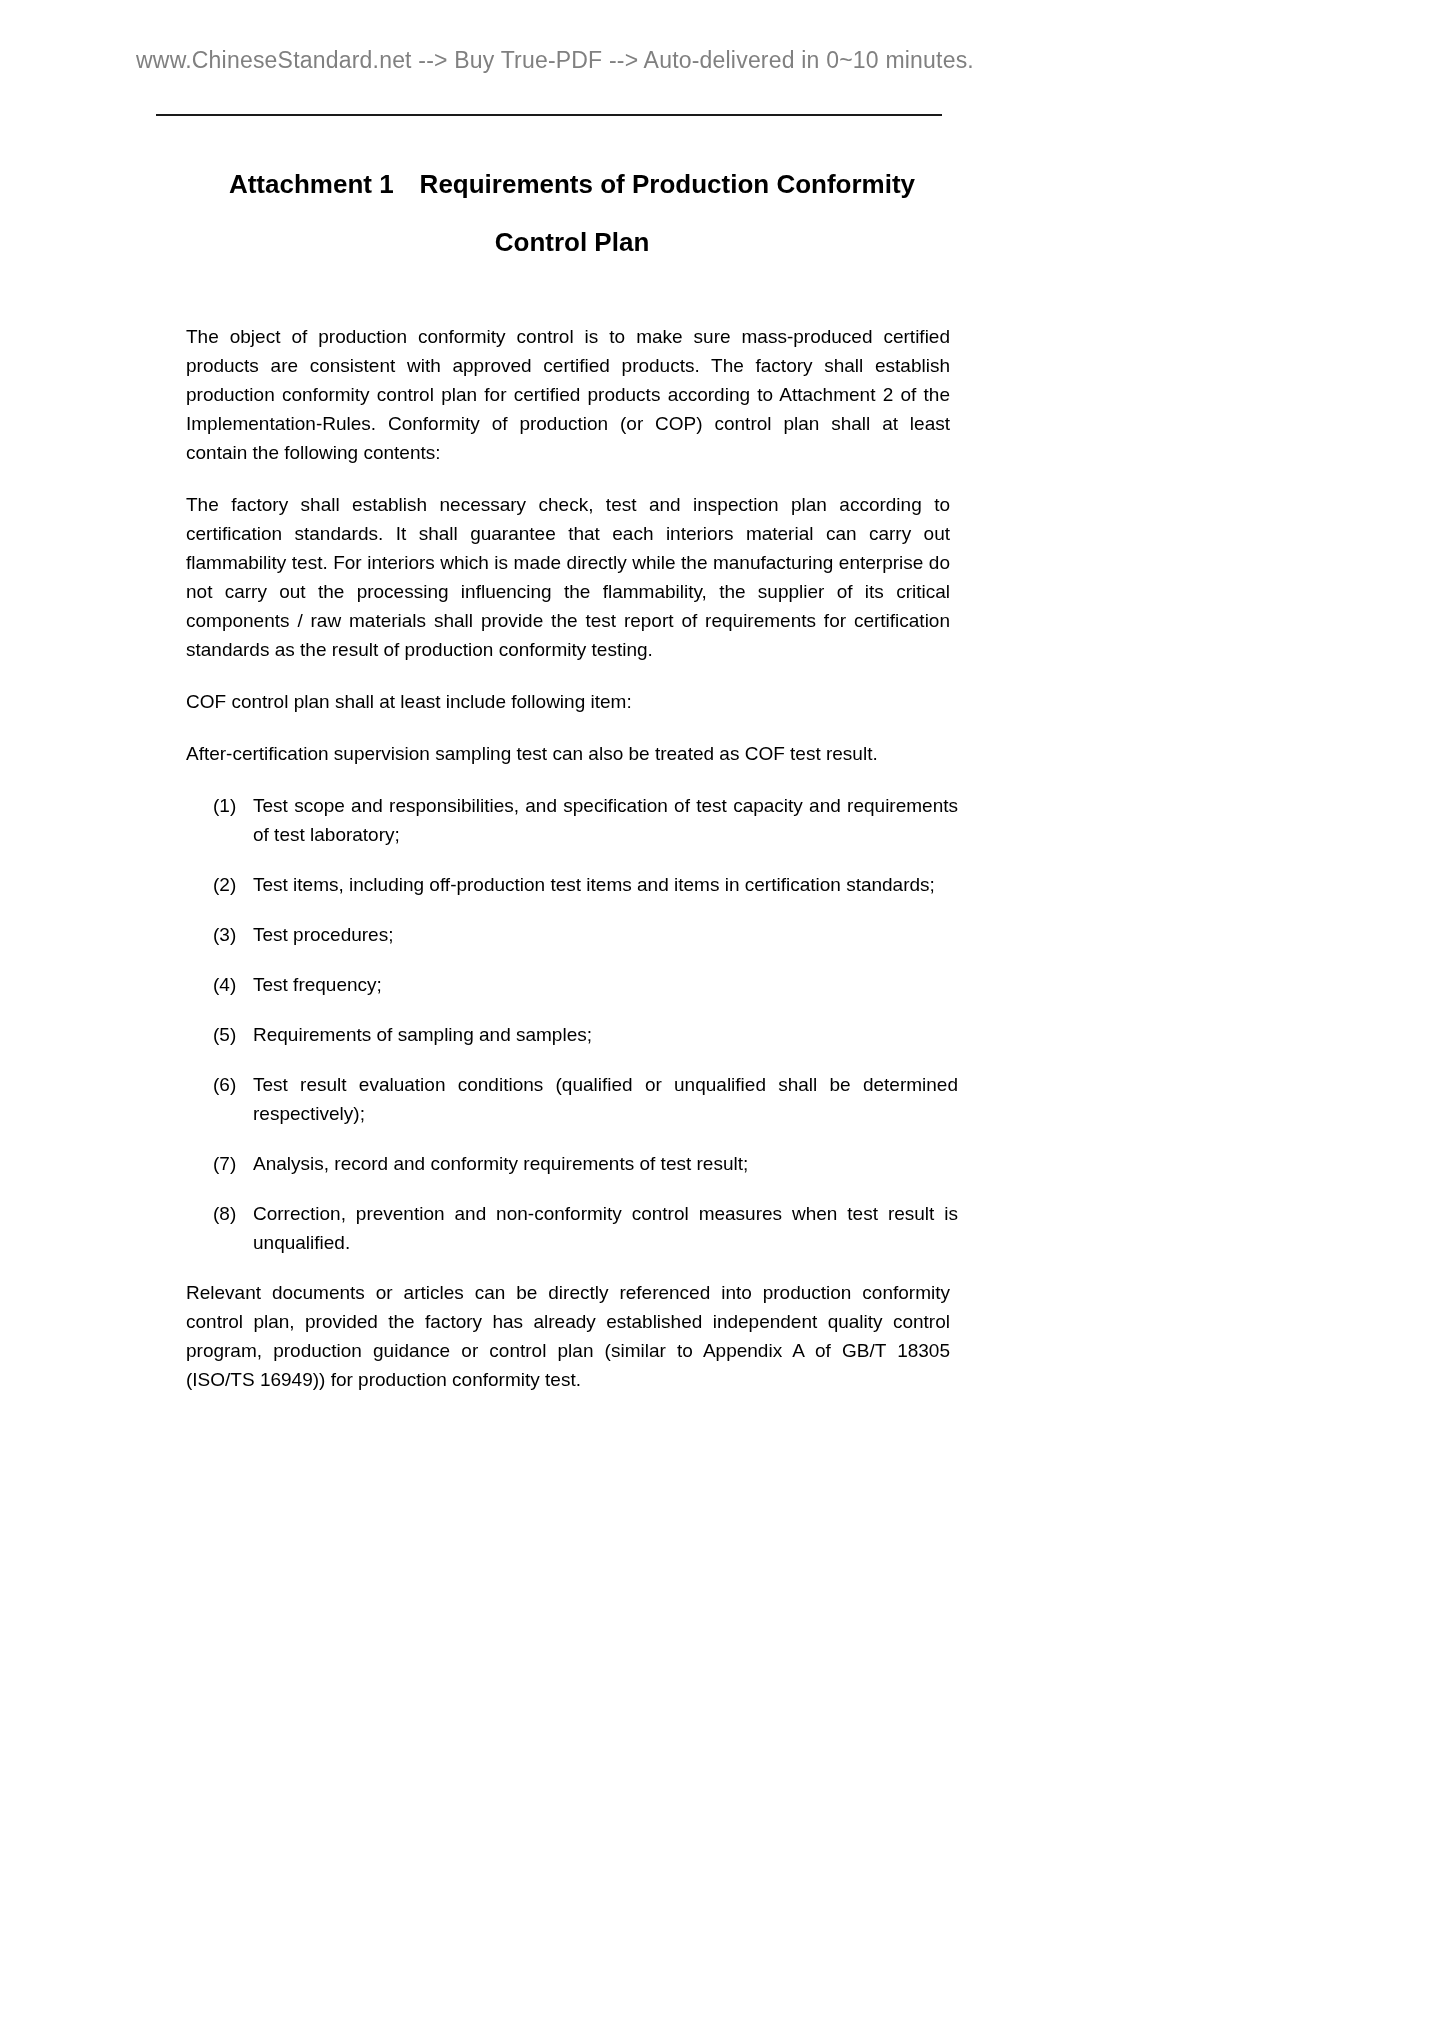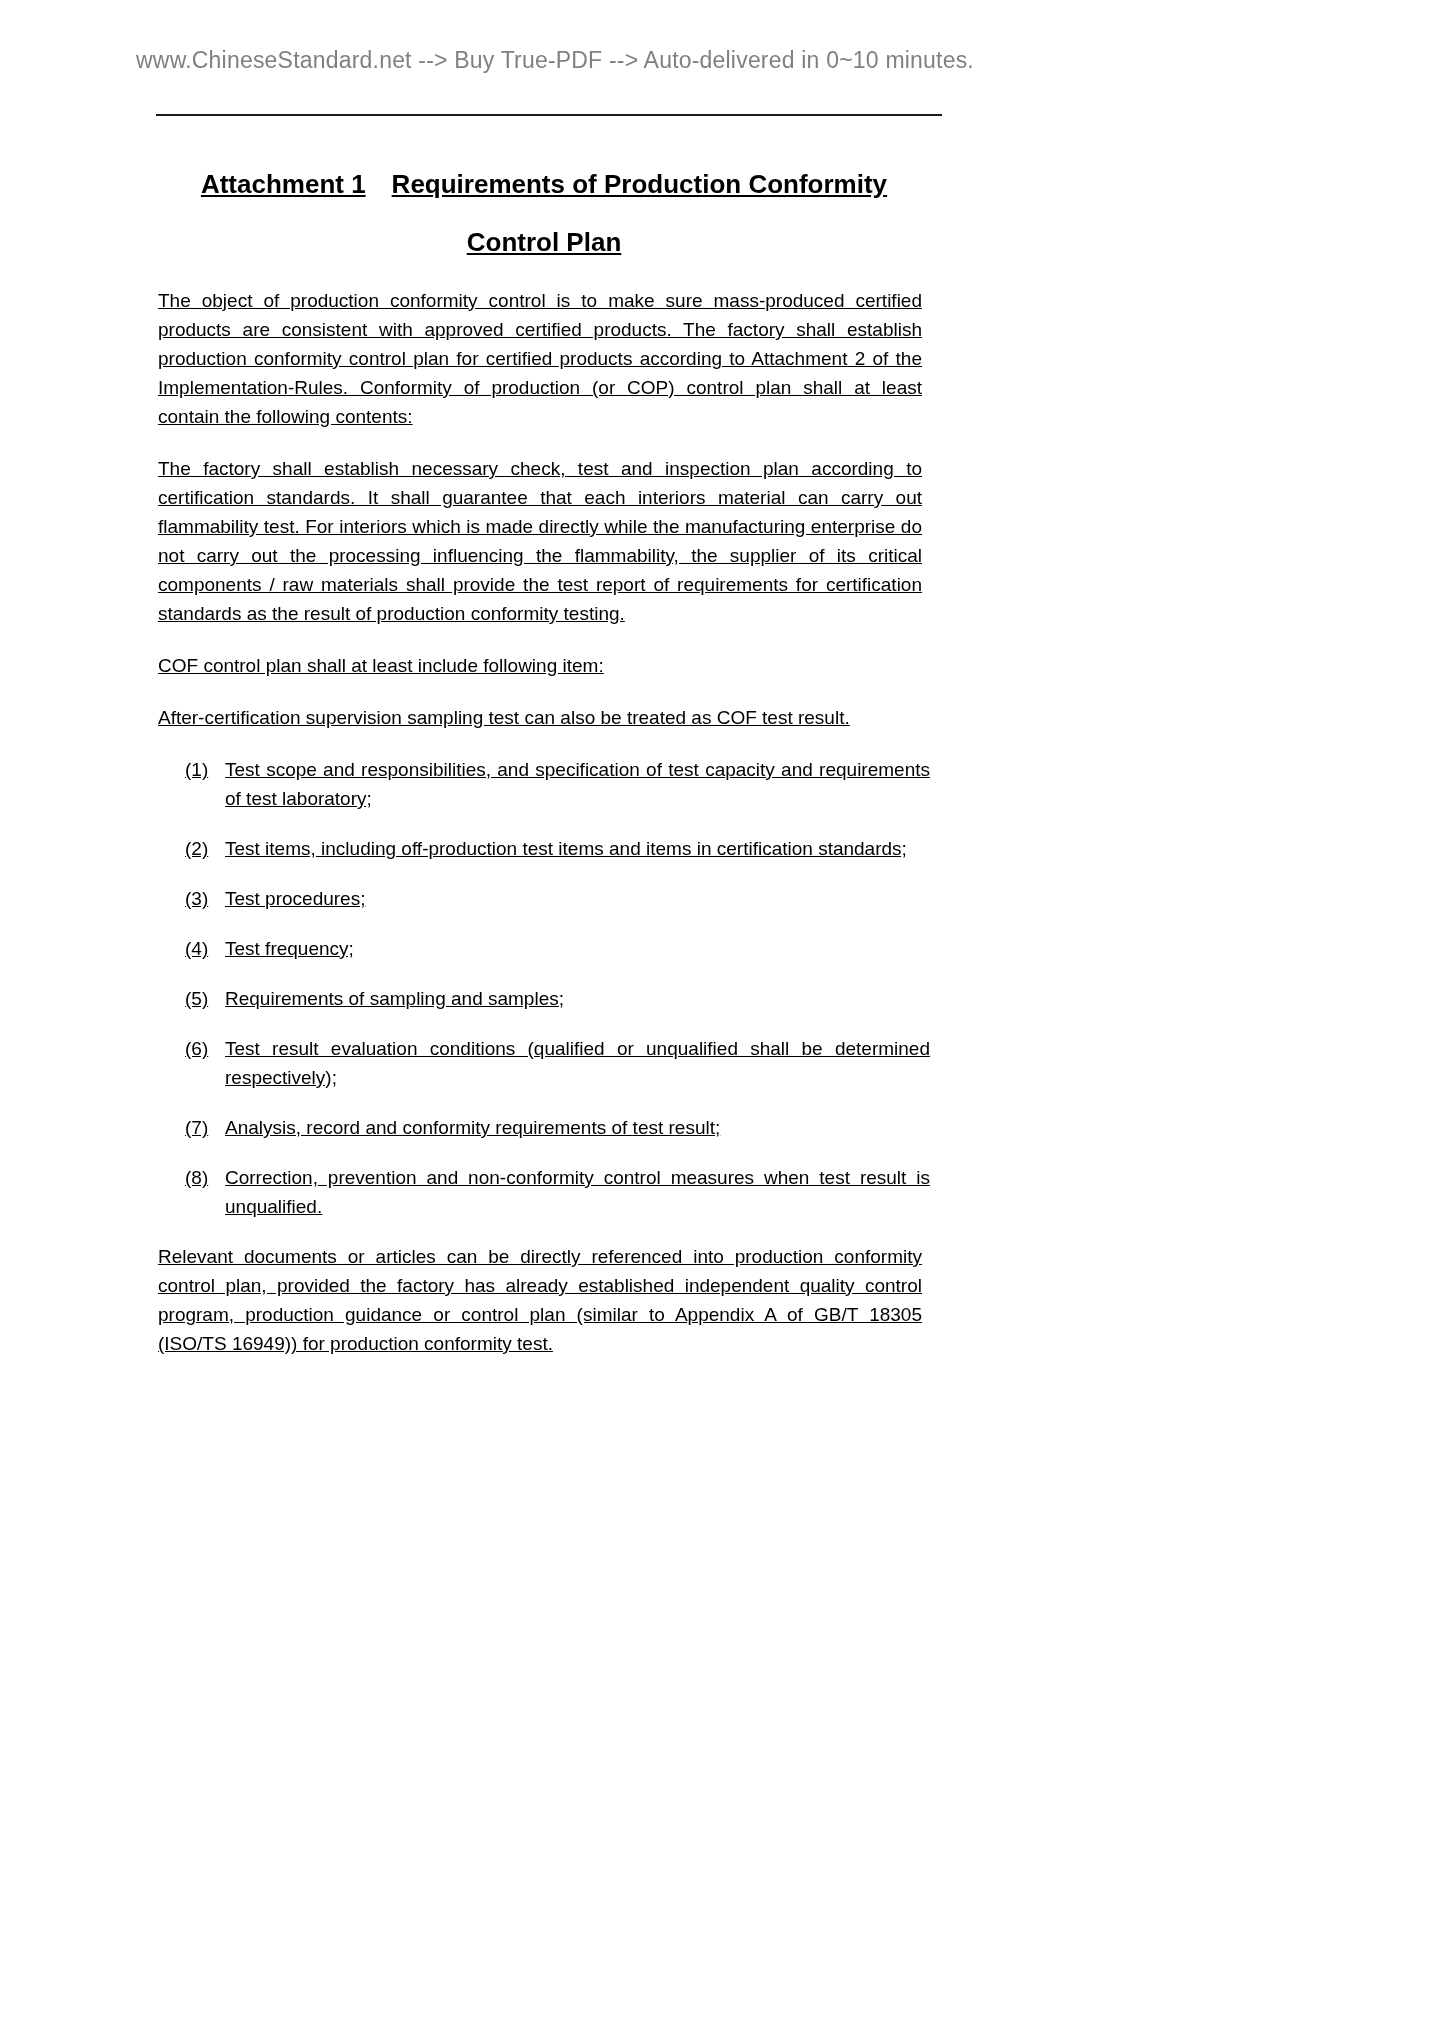--- a/index.html
+++ b/index.html
@@ -43,34 +43,33 @@
     top: 114px;
     left: 156px;
     width: 786px;
     border-top: 2px solid #1a1a1a;
   }
 
   
   .content {
     position: absolute;
     top: 168px;
-    left: 158px;
+    left: 186px;
     width: 772px;
     color: #000000;
-    text-decoration: underline;
   }
   .title-line {
     text-align: center;
     font-size: 26px;
     font-weight: bold;
     line-height: 32px;
     margin: 0 0 26px 0;
   }
   .title-line.second {
-    margin-bottom: 28px;
+    margin-bottom: 64px;
   }
   .title-gap { display: inline-block; width: 26px; }
 
   .para {
     font-size: 19px;
     line-height: 29px;
     text-align: justify;
     margin: 0 8px 23px 0;
   }
 

